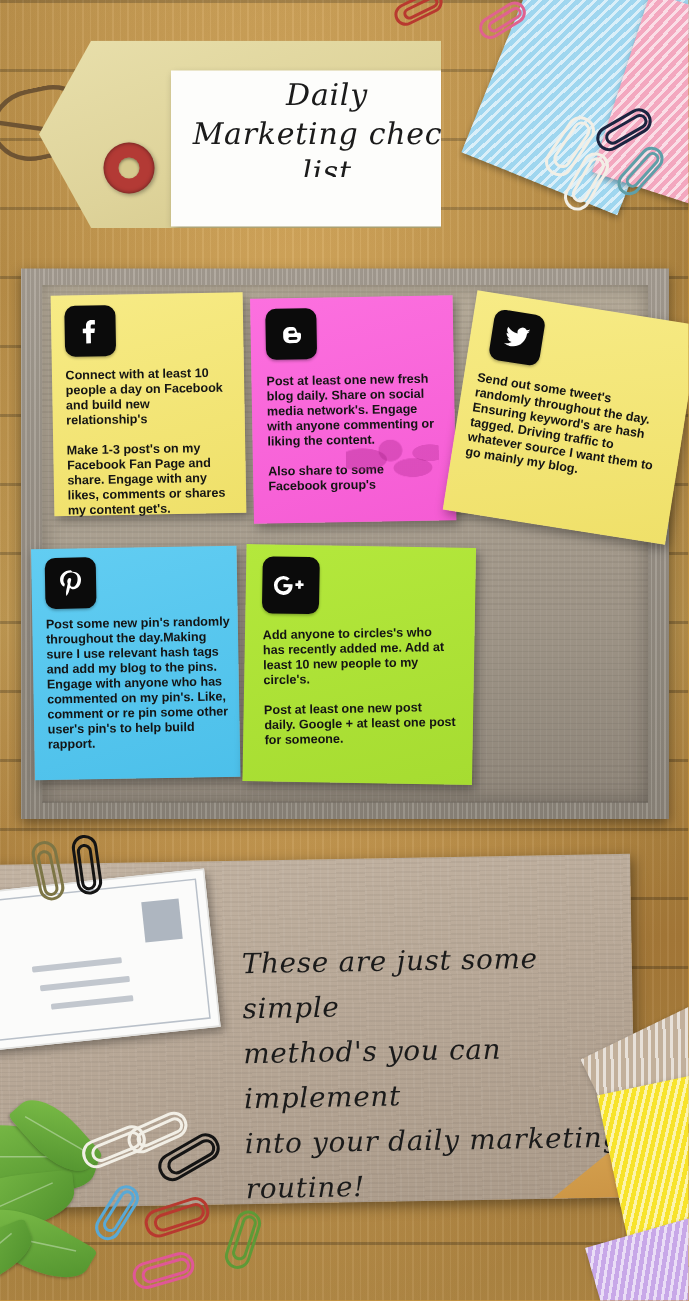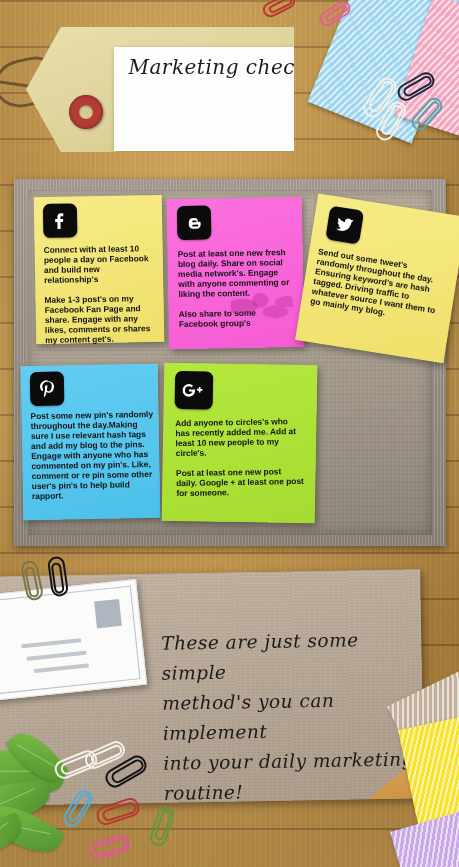--- a/index.html
+++ b/index.html
@@ -265,21 +265,23 @@
     <div class="outer" style="border-color:#f2efe6;"></div>
       <div class="inner" style="border-color:#f2efe6;"></div>
   </div>
 
   <div id="string"></div>
   <div id="string2"></div>
   <div id="tag">
     <div id="grommet"></div>
     <div id="tag-paper">
       <div id="tag-title" class="hand">
+        <span class="l1">Daily</span>
         <span class="l2">Marketing check</span>
+        <span class="l3">list</span>
       </div>
     </div>
   </div>
 
   <div id="board-outer">
     <div id="board-inner"></div>
   </div>
 
   <div class="note" id="note-fb">
     <div class="sicon">

